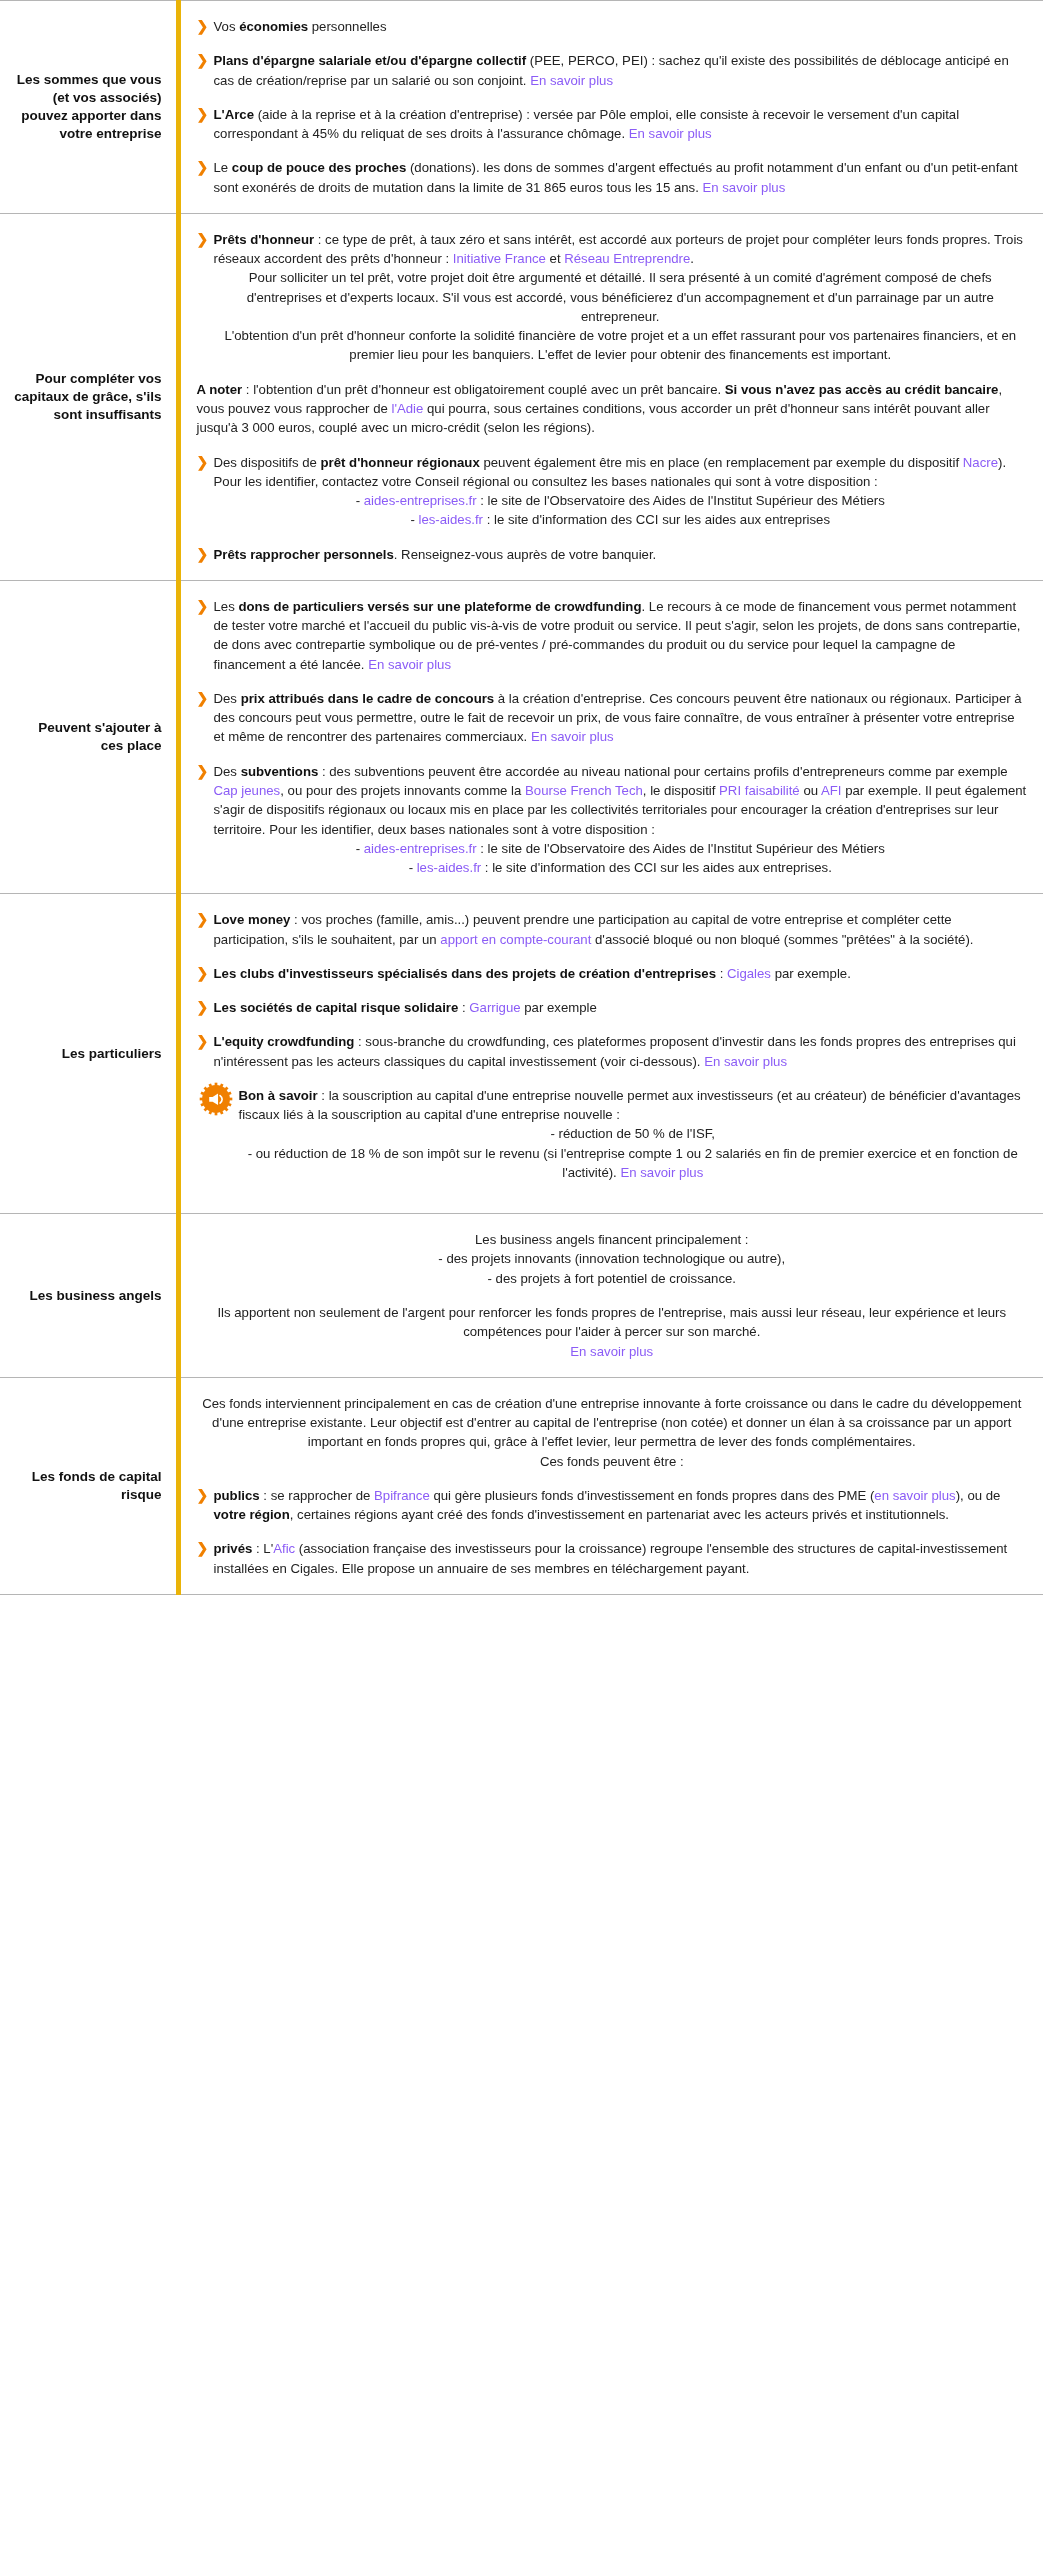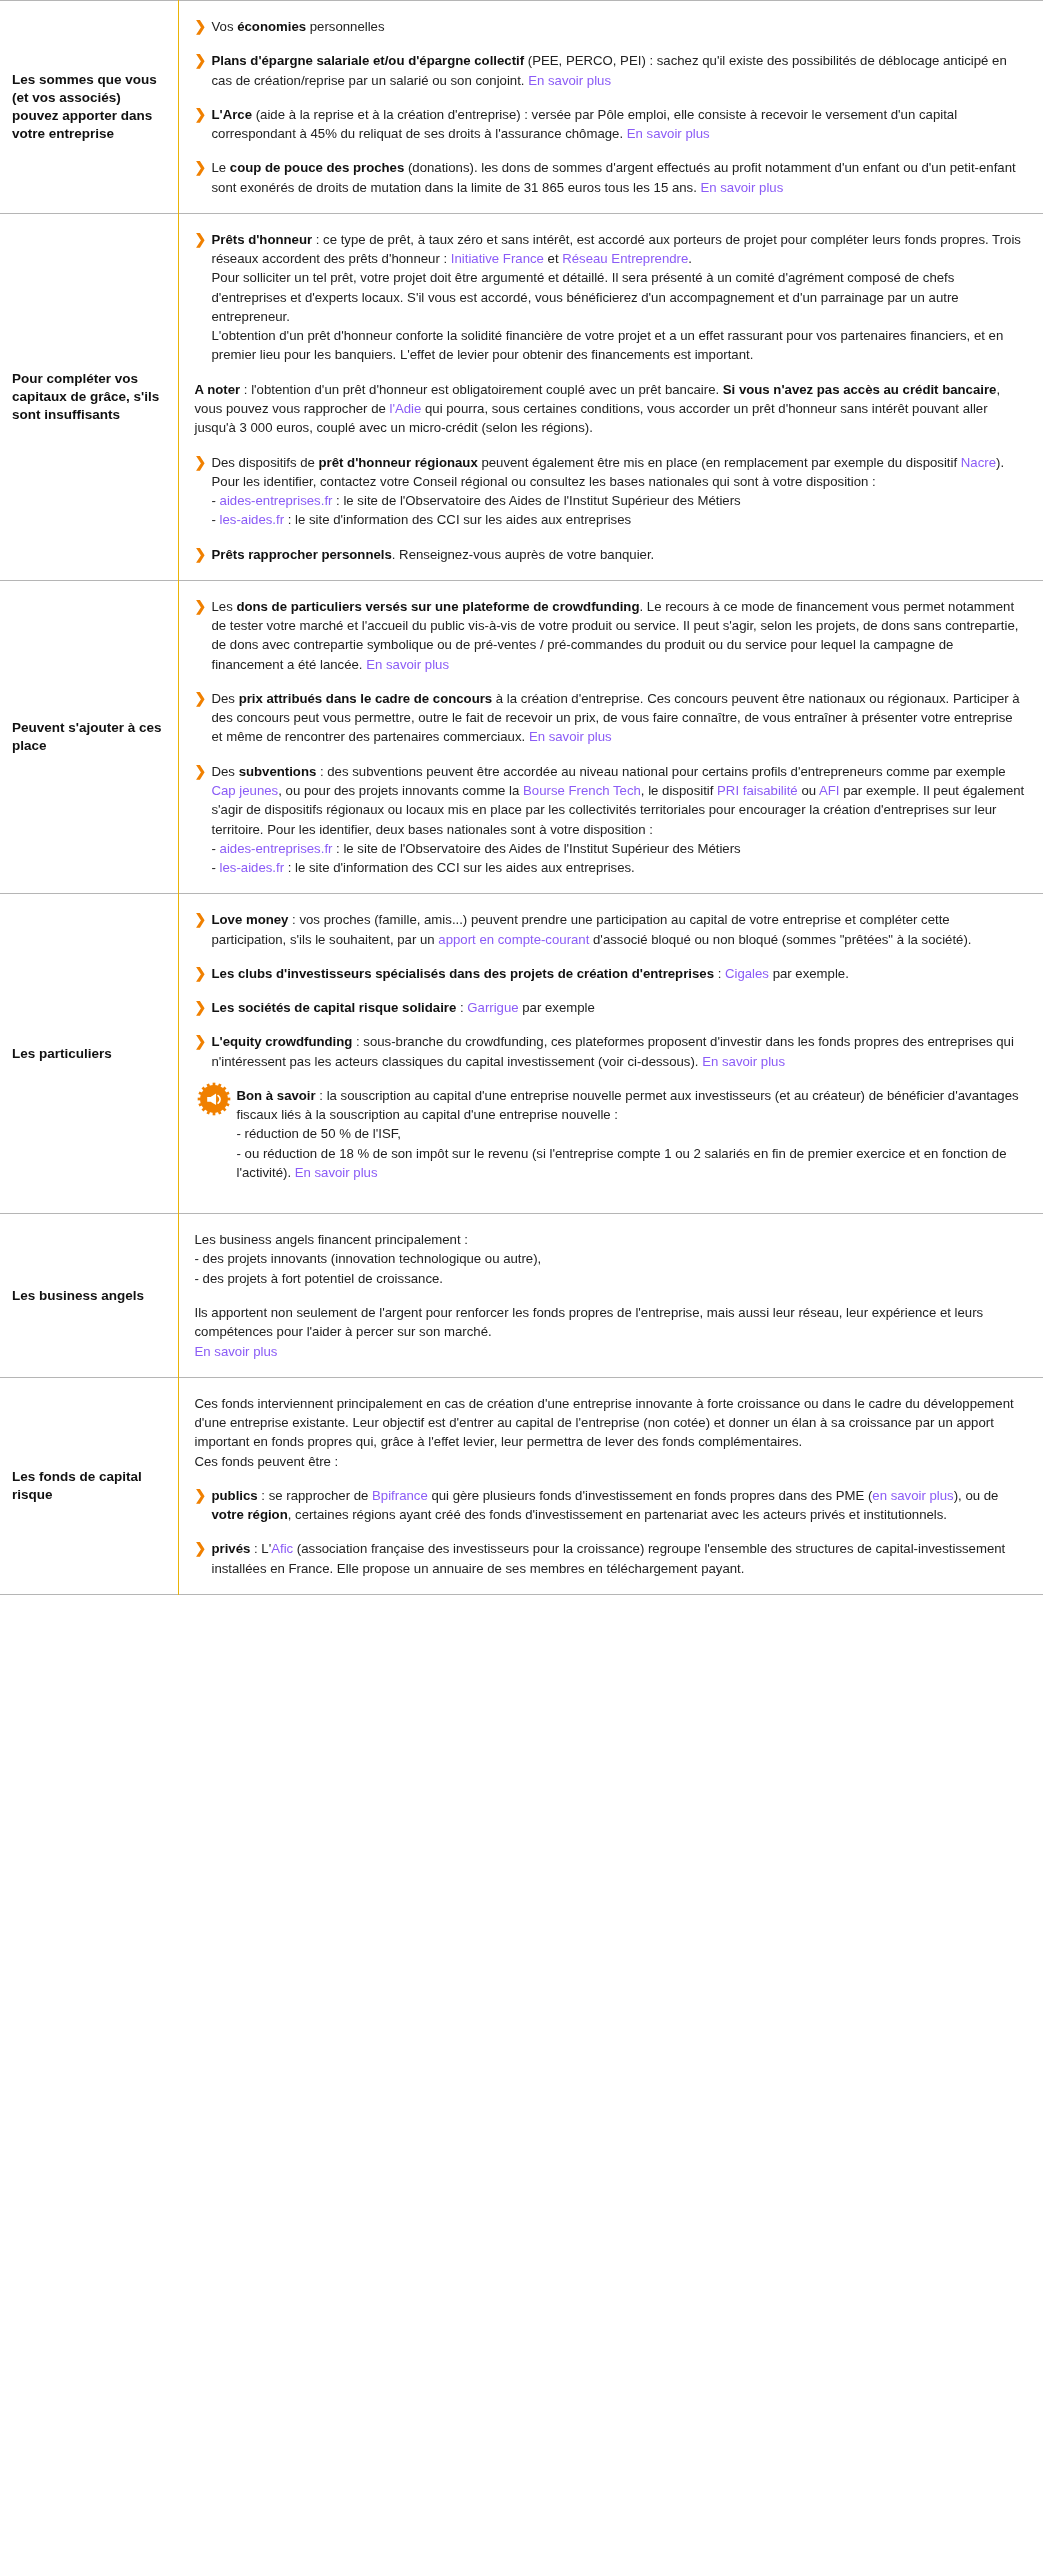--- a/index.html
+++ b/index.html
@@ -23,39 +23,41 @@
     border-bottom: 1px solid #b5b5b5;
   }
   td.label-cell {
     width: 178px;
     vertical-align: middle;
     padding: 14px 14px 14px 12px;
     font-size: 13.5px;
     font-weight: bold;
     line-height: 1.32;
     color: #111111;
-    border-right: 1px solid #eab308;
+    border-right: 5px solid #eab308;
     box-sizing: border-box;
+    text-align: right;
   }
   td.content-cell {
     vertical-align: top;
     padding: 16px 16px 16px 16px;
     font-size: 13.2px;
     line-height: 1.46;
     color: #222222;
     box-sizing: border-box;
   }
   .block {
     margin: 0 0 15px 0;
   }
   .block:last-child {
     margin-bottom: 0;
   }
   .para {
     margin: 0;
+    text-align: center;
   }
   .bullet-row {
     position: relative;
     padding-left: 17px;
   }
   .chev {
     position: absolute;
     left: 0;
     top: -1px;
     color: #F08000;
@@ -260,20 +262,20 @@
           <div class="para">Ces fonds peuvent être :</div>
         </div>
 
         <div class="block bullet-row">
           <span class="chev">❯</span>
           <span class="para"><b>publics</b><span> : se rapprocher de </span><a class="lnk">Bpifrance</a><span> qui gère plusieurs fonds d'investissement en fonds propres dans des PME (</span><a class="lnk">en savoir plus</a><span>), ou de </span><b>votre région</b><span>, certaines régions ayant créé des fonds d'investissement en partenariat avec les acteurs privés et institutionnels.</span></span>
         </div>
 
         <div class="block bullet-row">
           <span class="chev">❯</span>
-          <span class="para"><b>privés</b><span> : L'</span><a class="lnk">Afic</a><span> (association française des investisseurs pour la croissance) regroupe l'ensemble des structures de capital-investissement installées en France. Elle propose un annuaire de ses membres en téléchargement payant.</span></span>
+          <span class="para"><b>privés</b><span> : L'</span><a class="lnk">Afic</a><span> (association française des investisseurs pour la croissance) regroupe l'ensemble des structures de capital-investissement installées en Cigales. Elle propose un annuaire de ses membres en téléchargement payant.</span></span>
         </div>
 
       </td>
     </tr>
 
   </tbody>
 </table>
 
 </body></html>

